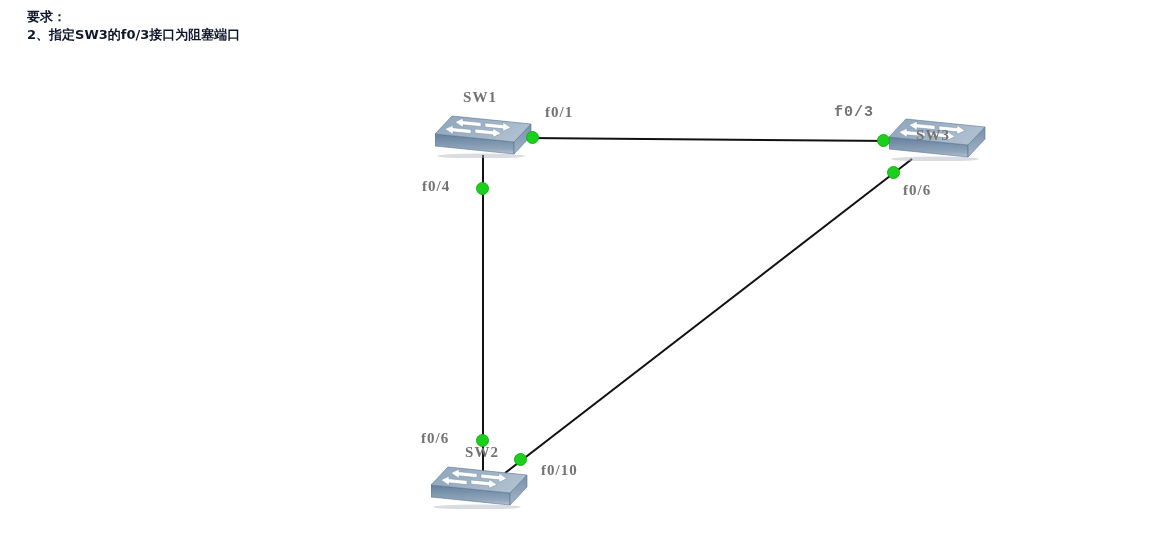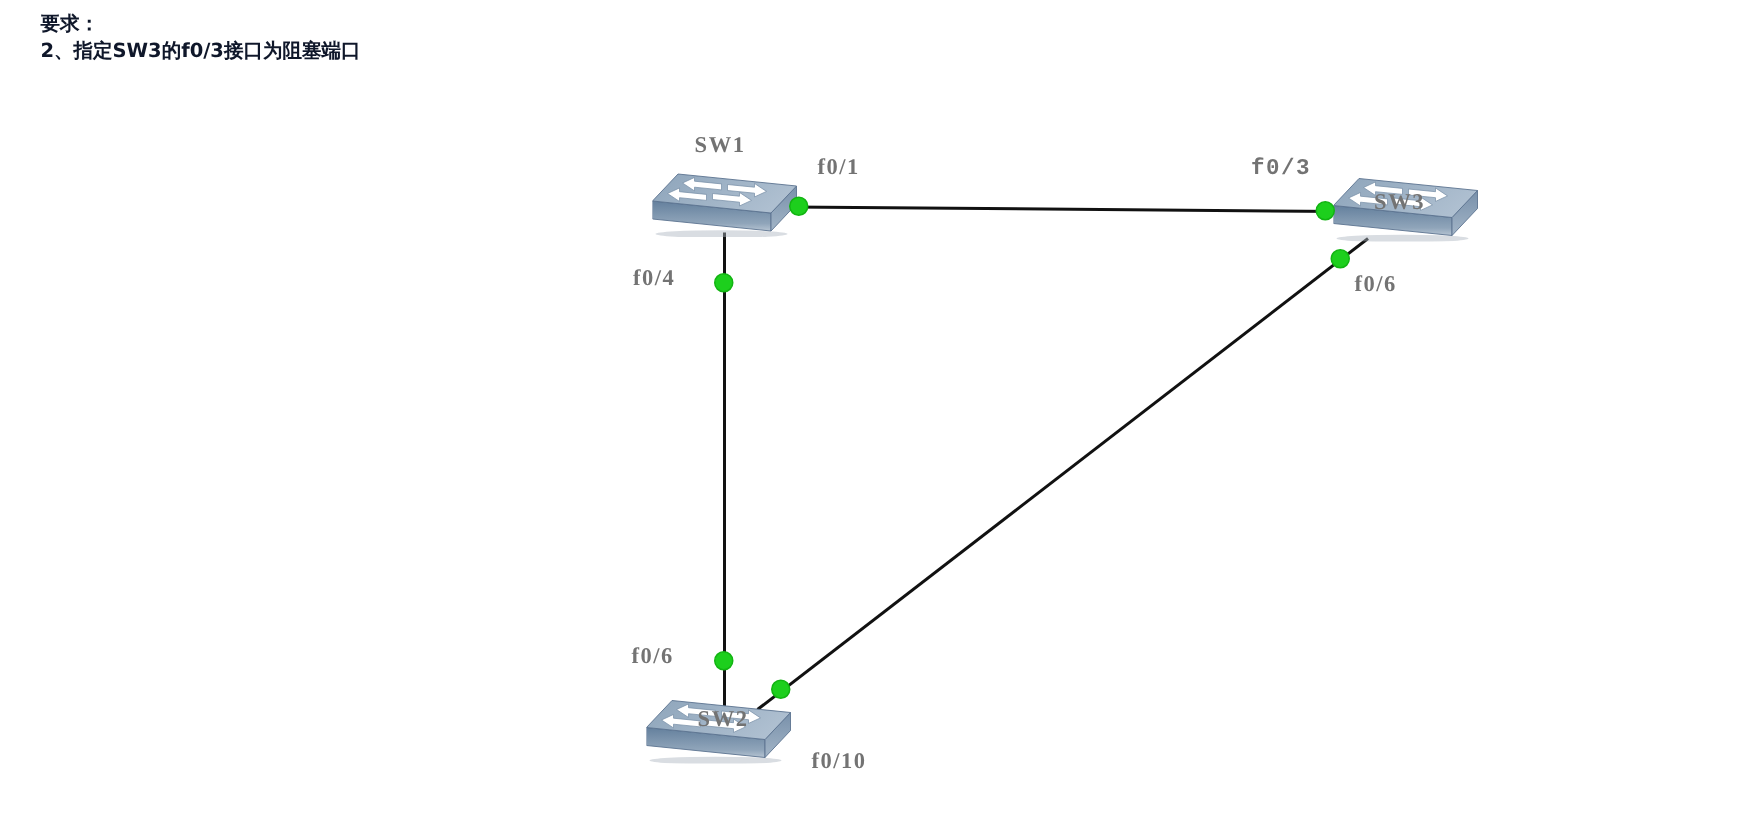--- a/index.html
+++ b/index.html
@@ -120,30 +120,30 @@
     <use href="#switchIcon"></use>
   </svg>
   <svg class="switch sw3" viewBox="0 0 97 43">
     <use href="#switchIcon"></use>
   </svg>
   <svg class="switch sw2" viewBox="0 0 97 43">
     <use href="#switchIcon"></use>
   </svg>
 
   <div class="nlabel" style="left:450px; top:90px;">SW1</div>
-  <div class="nlabel" style="left:452px; top:445px;margin-top:28px;">SW2</div>
+  <div class="nlabel" style="left:452px; top:445px;">SW2</div>
   <div class="nlabel" style="left:903px; top:96px;margin-top:32px;">SW3</div>
 
   <div class="dot" style="left: 526px; top: 131px; background: rgb(29, 207, 29);"></div>
   <div class="dot" style="left: 877px; top: 134px; background: rgb(29, 207, 29);"></div>
   <div class="dot" style="left: 476px; top: 182px; background: rgb(29, 207, 29);"></div>
   <div class="dot" style="left: 476px; top: 434px; background: rgb(29, 207, 29);"></div>
   <div class="dot" style="left: 887px; top: 166px; background: rgb(29, 207, 29);"></div>
   <div class="dot" style="left: 514px; top: 453px; background: rgb(29, 207, 29);"></div>
 
   <div class="plabel" style="left:545px; top:105px;">f0/1</div>
   <div class="plabel" style="left:834px; top:105px;font-family:Liberation Mono, monospace;">f0/3</div>
   <div class="plabel" style="left:422px; top:179px;">f0/4</div>
   <div class="plabel" style="left:421px; top:431px;">f0/6</div>
   <div class="plabel" style="left:903px; top:183px;">f0/6</div>
-  <div class="plabel" style="left:541px; top:463px;margin-top:38px;">f0/10</div>
+  <div class="plabel" style="left:541px; top:463px;">f0/10</div>
 
 </div>
 
 </body></html>

